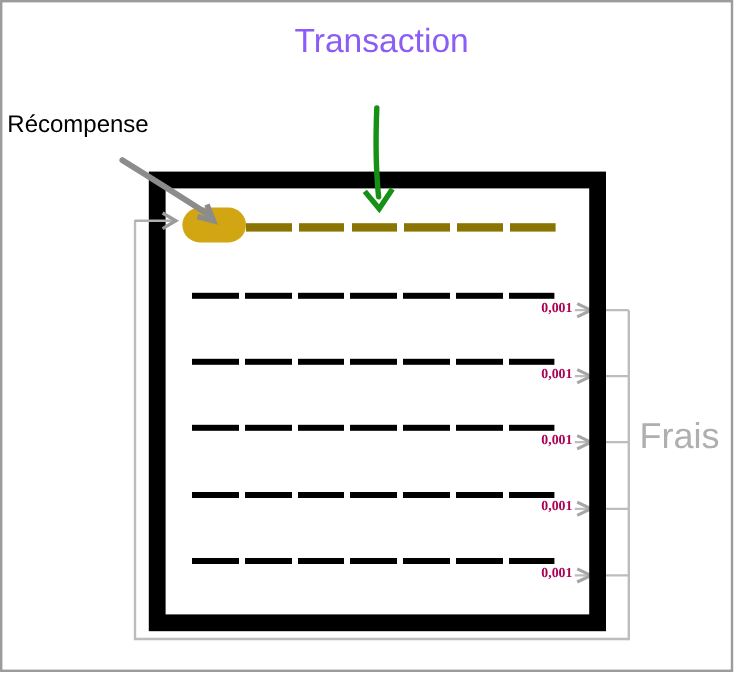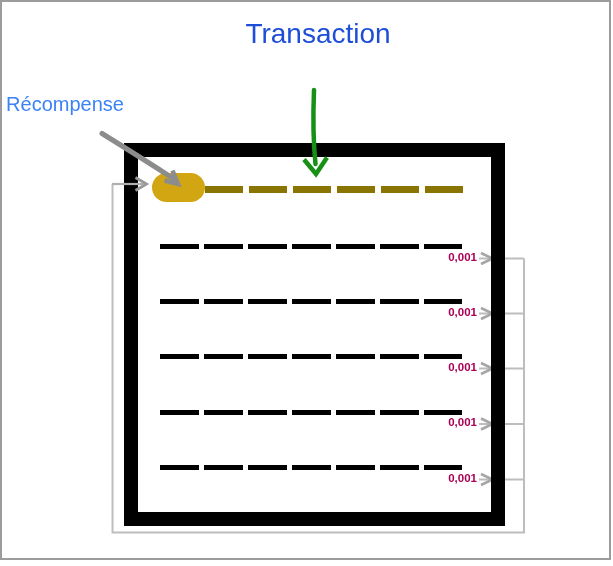--- a/index.html
+++ b/index.html
@@ -25,30 +25,30 @@
     position:absolute;left:67px;top:28.5px;width:258px;height:7px;
     background:repeating-linear-gradient(90deg,#8A7503 0 38px,transparent 38px 44px);
   }
   .tx-row{
     position:absolute;left:22px;width:302px;height:5px;
     background:repeating-linear-gradient(90deg,#000 0 39px,transparent 39px 44px);
   }
   .tx-1{top:87px}.tx-2{top:142px}.tx-3{top:197px}.tx-4{top:252.5px}.tx-5{top:308px}
   .fee{
     position:absolute;left:436px;width:41px;height:13px;line-height:13px;
-    text-align:right;font-size:11.5px;font-weight:600;color:#AA0155;z-index:3;
+    text-align:right;font-size:11.5px;font-weight:600;color:#AA0155;z-index:3;font-family:Liberation Serif, serif;
   }
   .fee-1{top:250.5px}.fee-2{top:305.5px}.fee-3{top:360.5px}.fee-4{top:416px}.fee-5{top:471.5px}
   .title-coinbase{
     position:absolute;left:223px;top:20px;width:190px;text-align:center;
-    font-size:28px;line-height:27px;color:#1d4ed8;z-index:3;
+    font-size:28px;line-height:27px;color:#8b5cf6;z-index:3;
   }
   .label-reward{
     position:absolute;left:2px;top:93px;width:126px;text-align:center;
-    font-size:20px;line-height:23px;color:#3b82f6;z-index:3;
+    font-size:20px;line-height:23px;color:#000000;z-index:3;
   }
   .label-frais{
     position:absolute;left:533px;top:347px;width:75px;
     font-size:30px;color:#AFAFAF;z-index:3;
   }
 </style>
 </head>
 <body>
 
 <div id="canvas">
@@ -90,20 +90,21 @@
   <div class="fee fee-3">0,001</div>
   <div class="fee fee-4">0,001</div>
   <div class="fee fee-5">0,001</div>
 
   <div class="title-coinbase">
     <span>Transaction</span><br>
   </div>
   <div class="label-reward">
     <span>Récompense</span><br>
   </div>
+  <div class="label-frais">Frais</div>
 
   <svg class="layer z4" viewBox="0 0 613 566">
     <g fill="none" stroke="#169116" stroke-width="4.5" stroke-linecap="round">
       <path d="M314,90 C313,115 313,140 315.5,164"></path>
       <polyline points="304,159.5 316,174 327,157.5" stroke-linecap="butt"></polyline>
     </g>
     <g fill="none" stroke="#8C8C8C" stroke-width="5" stroke-linecap="round">
       <path d="M102,133.5 Q140,157 174,179"></path>
       <polyline points="164.5,180.5 178,184 172.5,170.5" stroke-width="4.5" stroke-linecap="butt"></polyline>
     </g>

